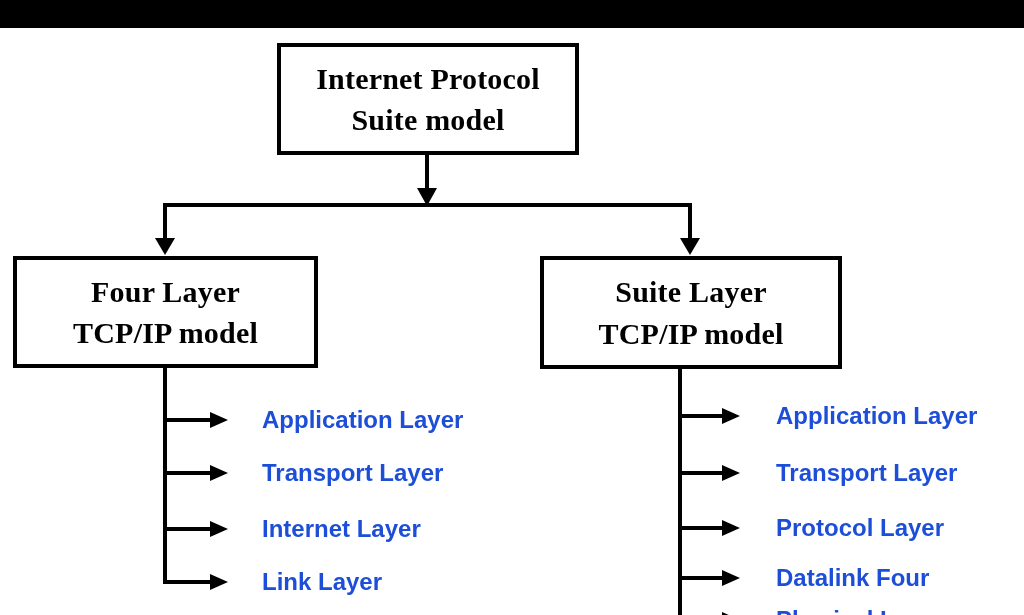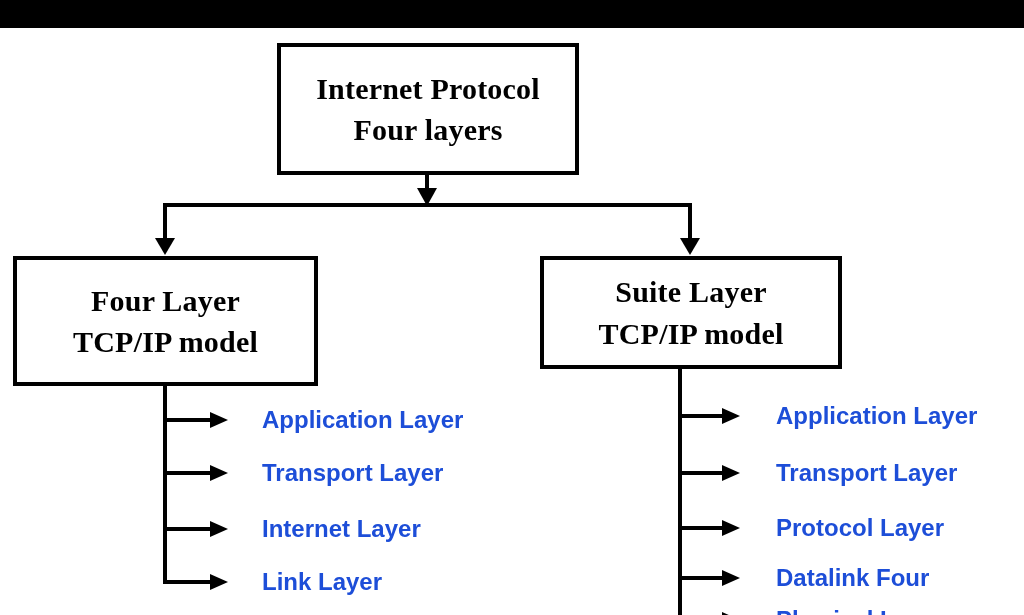--- a/index.html
+++ b/index.html
@@ -31,22 +31,22 @@
     align-items: center;
     justify-content: center;
     text-align: center;
     font-family: "Liberation Serif", serif;
     font-weight: bold;
     font-size: 30px;
     line-height: 1.38;
     color: #000000;
     letter-spacing: 0.2px;
   }
-  #root-box  { left: 277px; top: 43px;  width: 302px; height: 132px; }
-  #left-box  { left: 13px;  top: 256px; width: 305px; height: 130px; }
+  #root-box  { left: 277px; top: 43px;  width: 302px; height: 112px; }
+  #left-box  { left: 13px;  top: 256px; width: 305px; height: 112px; }
   #right-box { left: 540px; top: 256px; width: 302px; height: 113px; }
 
   svg.connectors {
     position: absolute;
     left: 0; top: 0;
     width: 1024px; height: 615px;
     pointer-events: none;
   }
   svg.connectors path {
     stroke: #000000;
@@ -107,21 +107,21 @@
     <path d="M678 528 H722"></path>
     <polygon points="722,520 722,536 740,528"></polygon>
     <path d="M678 578 H722"></path>
     <polygon points="722,570 722,586 740,578"></polygon>
     <path d="M678 620 H722"></path>
     <polygon points="722,612 722,628 740,620"></polygon>
   </svg>
 
   <div id="root-box" class="node-box">
     <span>Internet Protocol</span>
-    <span>Four layers</span>
+    <span>Suite model</span>
   </div>
 
   <div id="left-box" class="node-box">
     <span>Four Layer</span>
     <span>TCP/IP model</span>
   </div>
 
   <div id="right-box" class="node-box">
     <span>Suite Layer</span>
     <span>TCP/IP model</span>

